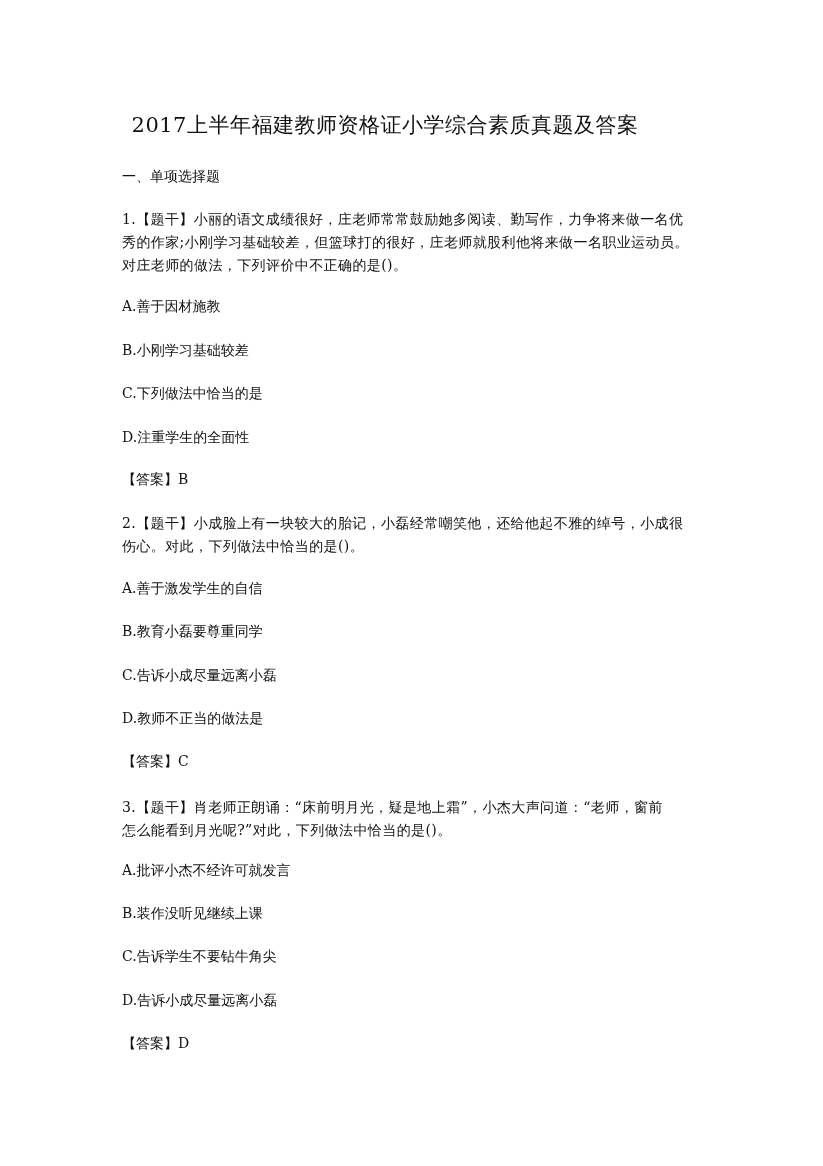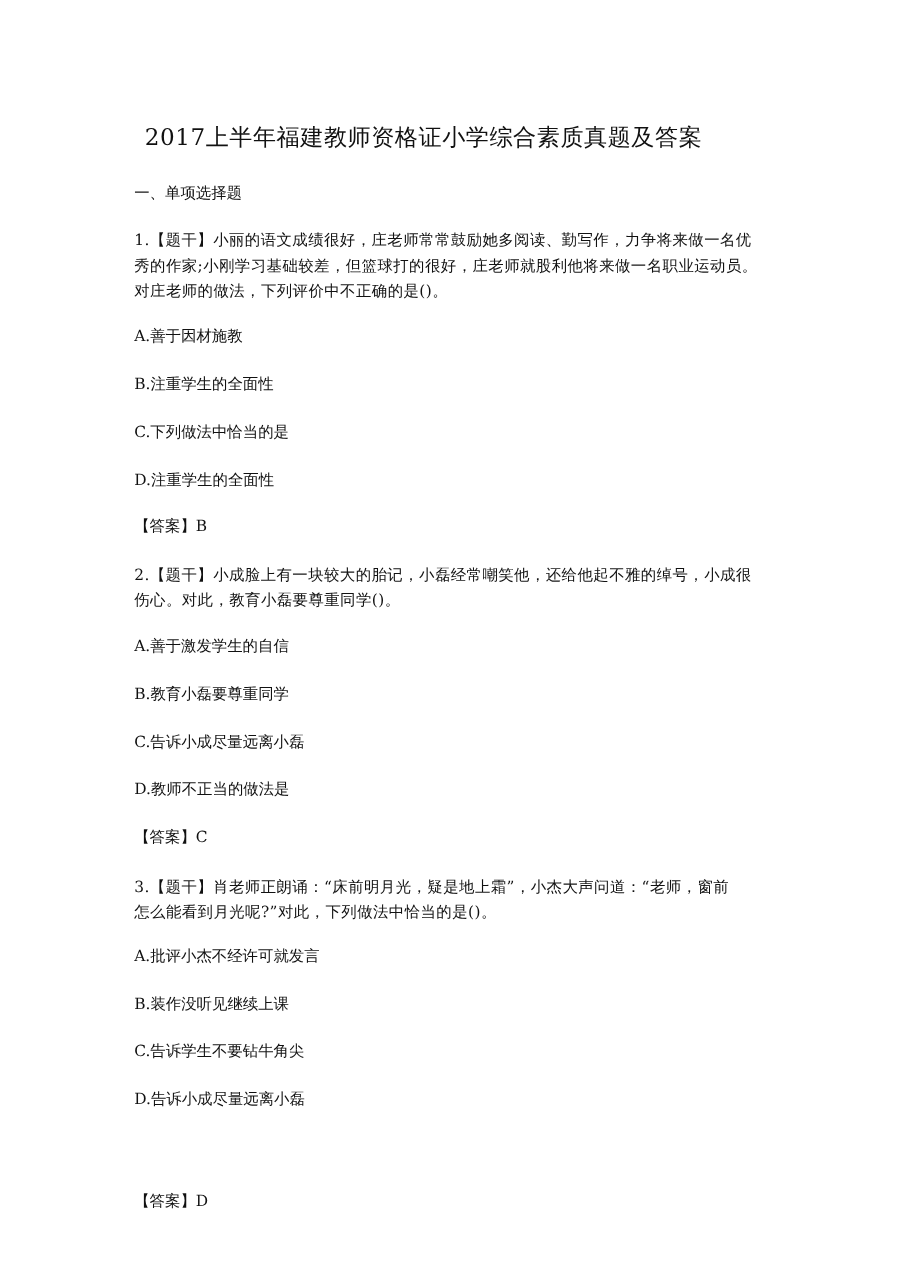--- a/index.html
+++ b/index.html
@@ -25,38 +25,38 @@
 
 <div class="page">
   <div class="title">2017上半年福建教师资格证小学综合素质真题及答案</div>
   <div class="line" style="top:164px">一、单项选择题</div>
 
   <div>
     <div class="line stem-line" style="top:207px">1.【题干】小丽的语文成绩很好，庄老师常常鼓励她多阅读、勤写作，力争将来做一名优</div>
     <div class="line stem-line" style="top:230px">秀的作家;小刚学习基础较差，但篮球打的很好，庄老师就股利他将来做一名职业运动员。</div>
     <div class="line stem-line" style="top:253px">对庄老师的做法，下列评价中不正确的是()。</div>
     <div class="line" style="top:294px">A.善于因材施教</div>
-    <div class="line" style="top:338px">B.注重学生的全面性</div>
+    <div class="line" style="top:338px">B.小刚学习基础较差</div>
     <div class="line" style="top:381px">C.下列做法中恰当的是</div>
     <div class="line" style="top:425px">D.注重学生的全面性</div>
     <div class="line" style="top:467px">【答案】B</div>
   </div>
 
   <div>
     <div class="line stem-line" style="top:511px">2.【题干】小成脸上有一块较大的胎记，小磊经常嘲笑他，还给他起不雅的绰号，小成很</div>
-    <div class="line stem-line" style="top:534px">伤心。对此，教育小磊要尊重同学()。</div>
+    <div class="line stem-line" style="top:534px">伤心。对此，下列做法中恰当的是()。</div>
     <div class="line" style="top:576px">A.善于激发学生的自信</div>
     <div class="line" style="top:619px">B.教育小磊要尊重同学</div>
     <div class="line" style="top:663px">C.告诉小成尽量远离小磊</div>
     <div class="line" style="top:706px">D.教师不正当的做法是</div>
     <div class="line" style="top:749px">【答案】C</div>
   </div>
 
   <div>
     <div class="line stem-line" style="top:795px">3.【题干】肖老师正朗诵：“床前明月光，疑是地上霜”，小杰大声问道：“老师，窗前</div>
     <div class="line stem-line" style="top:818px">怎么能看到月光呢?”对此，下列做法中恰当的是()。</div>
     <div class="line" style="top:858px">A.批评小杰不经许可就发言</div>
     <div class="line" style="top:901px">B.装作没听见继续上课</div>
     <div class="line" style="top:944px">C.告诉学生不要钻牛角尖</div>
     <div class="line" style="top:988px">D.告诉小成尽量远离小磊</div>
-    <div class="line" style="top:1080px">【答案】D</div>
+    <div class="line" style="top:1031px">【答案】D</div>
   </div>
 </div>
 
 </body></html>

